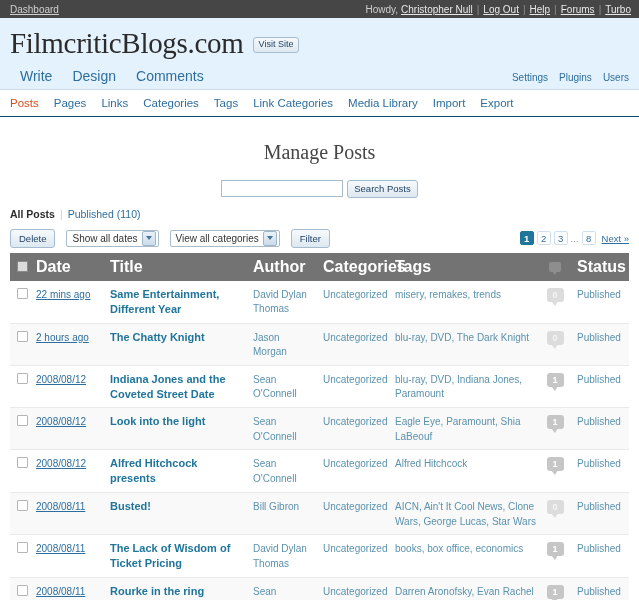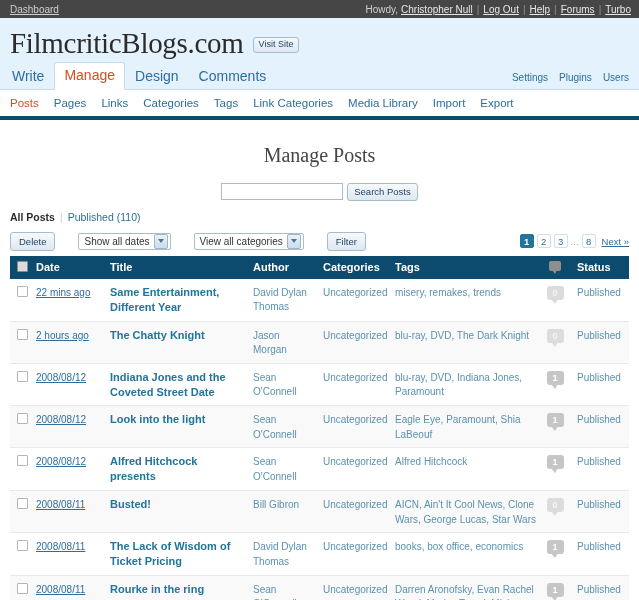--- a/index.html
+++ b/index.html
@@ -82,21 +82,21 @@
   }
 
   
   #navtabs {
     background: #e4f2fd;
     height: 28px;
     box-sizing: border-box;
     display: flex;
     align-items: flex-end;
     justify-content: space-between;
-    padding: 0 10px 0 2px;
+    padding: 0 10px 0 10px;
     border-bottom: 1px solid #c6dcea;
     position: relative;
   }
   #navtabs .tabgroup {
     display: flex;
     align-items: flex-end;
     gap: 0;
   }
   #navtabs .tab {
     font-size: 14px;
@@ -128,21 +128,21 @@
     text-decoration: none;
   }
 
   
   #subnav {
     background: #fff;
     padding: 7px 10px 7px 10px;
     display: flex;
     gap: 15px;
     align-items: center;
-    border-bottom: 4px solid #0c4a6e;
+    border-bottom: 1px solid #0c4a6e;
   }
   #subnav a {
     font-size: 11.5px;
     color: #2e6e9e;
     text-decoration: none;
   }
   #subnav a.current {
     color: #d54e21;
   }
 
@@ -213,21 +213,21 @@
   
   #tablenav {
     display: flex;
     align-items: center;
     justify-content: space-between;
     padding: 3px 10px 5px 10px;
   }
   #tablenav .leftside {
     display: flex;
     align-items: center;
-    gap: 23px;
+    gap: 11px;
   }
   .btn {
     font-size: 9.5px;
     color: #246;
     background: linear-gradient(#f7fafc, #dde8f0);
     border: 1px solid #a5bcd0;
     border-radius: 3px;
     padding: 3px 8px;
     font-family: "Liberation Sans", sans-serif;
     cursor: pointer;
@@ -303,23 +303,23 @@
   }
 
   
   #posts {
     width: 619px;
     margin: 0 10px;
     border-collapse: collapse;
     table-layout: fixed;
   }
   #posts thead th {
-    background: #0c4a6e;
+    background: #737373;
     color: #ffffff;
-    font-size: 11px;
+    font-size: 16px;
     font-weight: bold;
     text-align: left;
     padding: 5px 4px 5px 4px;
     height: 20px;
     box-sizing: border-box;
     vertical-align: middle;
   }
   #posts thead th.cb { width: 22px; padding-left: 7px; }
   #posts col.c-cb     { width: 22px; }
   #posts col.c-date   { width: 74px; }
@@ -446,21 +446,20 @@
 </div>
 
 <div id="bloghead">
   <h1 id="blogtitle">FilmcriticBlogs.com</h1>
   <a id="visitsite" href="#">Visit Site</a>
 </div>
 
 <div id="navtabs">
   <div class="tabgroup">
     <a class="tab" href="#">Write</a>
-    <a class="tab active" href="#">Manage</a>
     <a class="tab" href="#">Design</a>
     <a class="tab" href="#">Comments</a>
   </div>
   <div class="rightlinks">
     <a href="#">Settings</a>
     <a href="#">Plugins</a>
     <a href="#">Users</a>
   </div>
 </div>
 

